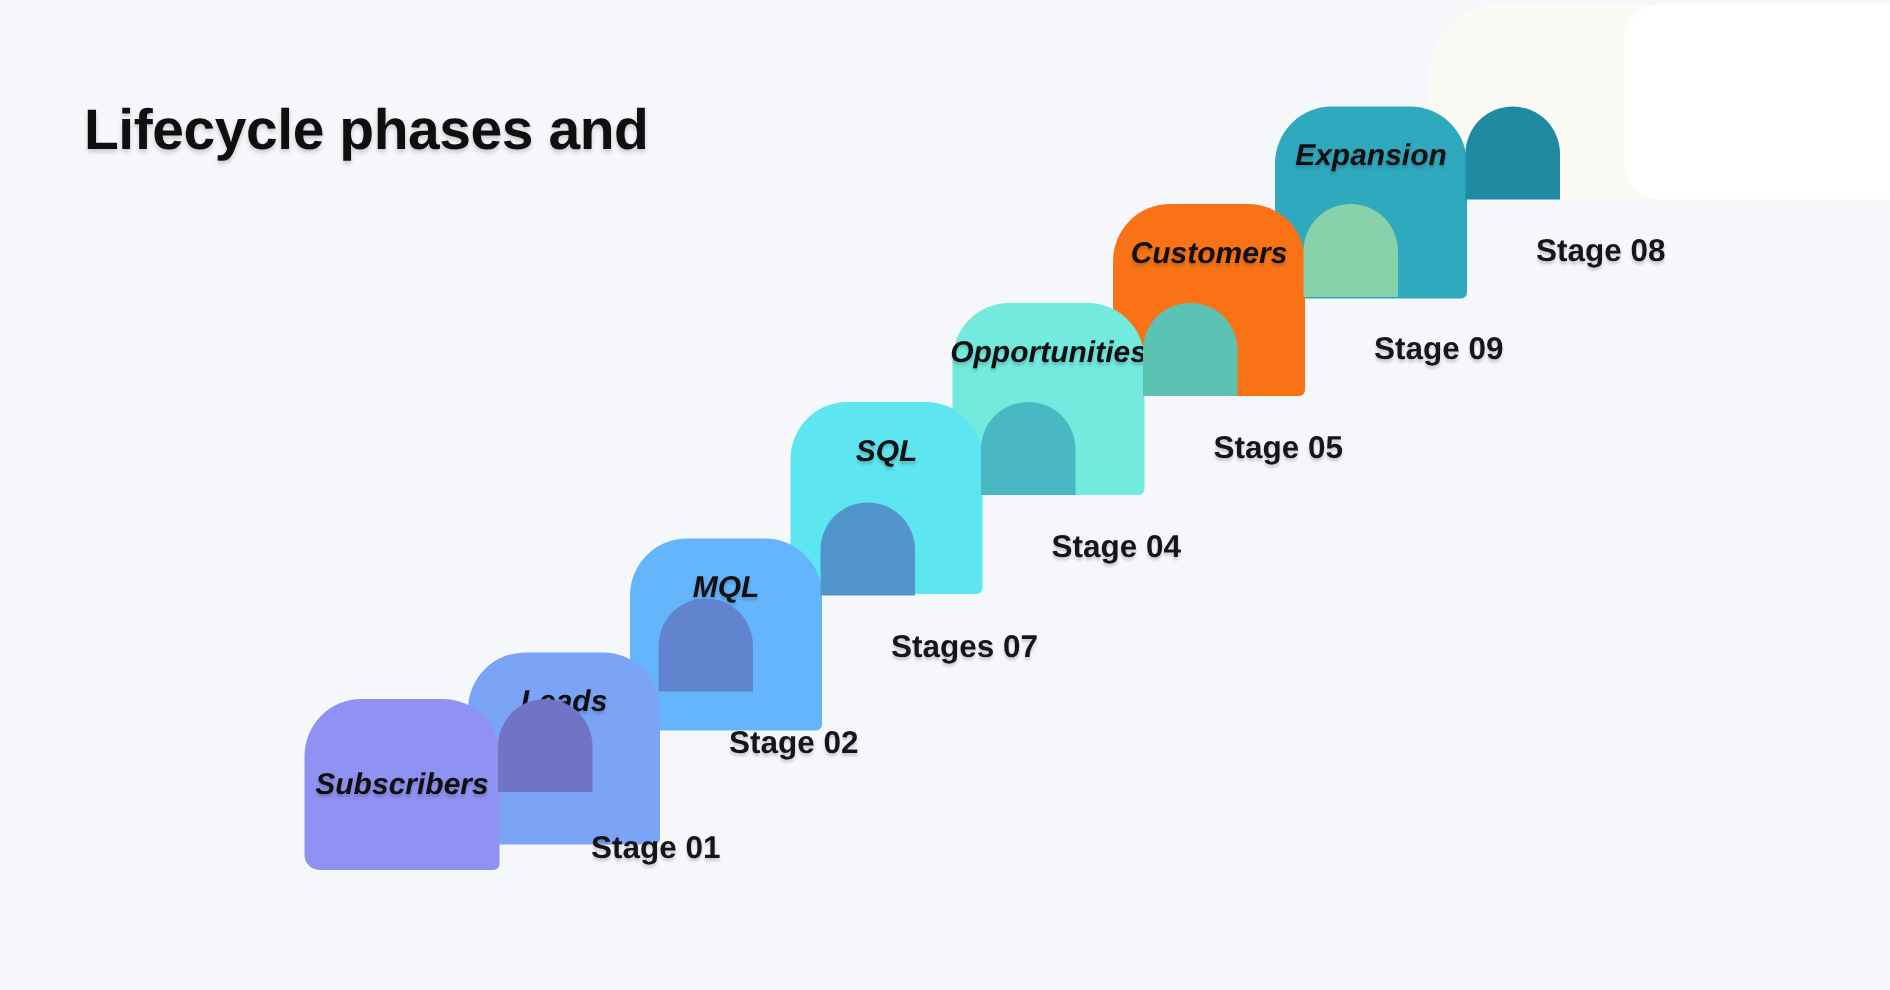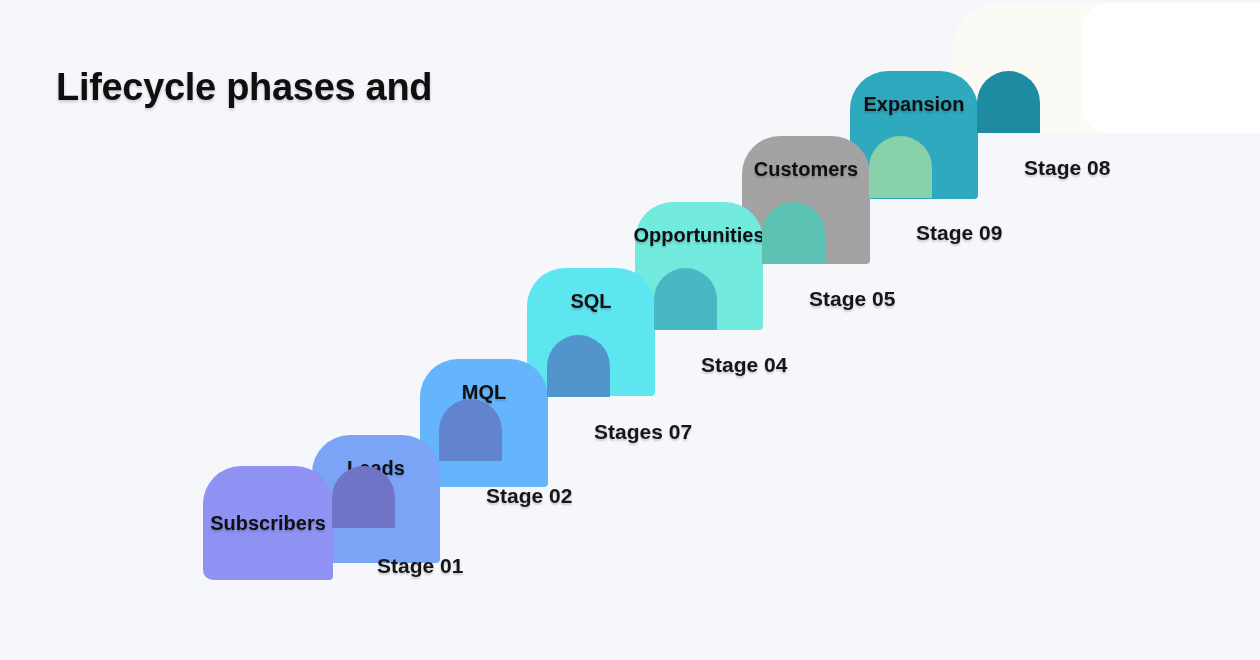--- a/index.html
+++ b/index.html
@@ -39,20 +39,21 @@
     left:1083px; top:3px; width:200px; height:130px;
     border-radius:24px 0 0 24px;
   }
 
   
   .stage { position:absolute; }
   .block {
     position:absolute; left:0; top:0;
     width:128px; height:128px;
     border-radius:38px 38px 4px 10px;
+    font-style:italic;
   }
   .block-label {
     position:absolute; left:0; top:0;
     width:100%; height:66px;
     display:flex; align-items:center; justify-content:center;
     font-size:20px; font-weight:700;
     color:#101012;
     white-space:nowrap;
     text-shadow:0 2px 2px rgba(30,30,50,0.22);
   }
@@ -75,21 +76,21 @@
   .st2 { left:312px; top:399px; z-index:6; }
   .st3 { left:420px; top:335px; z-index:5; }
   .st4 { left:527px; top:268px; z-index:4; }
   .st5 { left:635px; top:202px; z-index:3; }
   .st6 { left:742px; top:136px; z-index:2; }
   .st7 { left:850px; top:71px;  z-index:1; }
 
   .st1 .block { width:130px; height:114px; }
   .st1 .block-label { height:100%; }
   .st1 .arch { left:129px; }
-  .st1 .stage-num { top:88px; }
+  .st1 .stage-num { top:88px;margin-left:17px; }
 </style>
 </head>
 <body>
 
 <div class="canvas" style="background-color: rgb(245, 247, 250);">
 
   <div class="decor cream" style="background-color: rgb(252, 250, 244);"></div>
   <div class="decor white" style="background-color: rgb(255, 255, 255);"></div>
 
   <h1 class="title">
@@ -130,21 +131,21 @@
 
   <div class="stage st5">
     <div class="block" style="background-color: rgb(114, 234, 221);">
       <div class="block-label">Opportunities</div>
     </div>
     <div class="arch" style="background-color: rgb(92, 195, 180);"></div>
     <div class="stage-num">Stage 05</div>
   </div>
 
   <div class="stage st6">
-    <div class="block" style="background-color: #a3a3a3;">
+    <div class="block" style="background-color: #f97316;">
       <div class="block-label">Customers</div>
     </div>
     <div class="arch" style="background-color: rgb(135, 209, 171);"></div>
     <div class="stage-num">Stage 09</div>
   </div>
 
   <div class="stage st7">
     <div class="block" style="background-color: rgb(47, 169, 189);">
       <div class="block-label">Expansion</div>
     </div>

